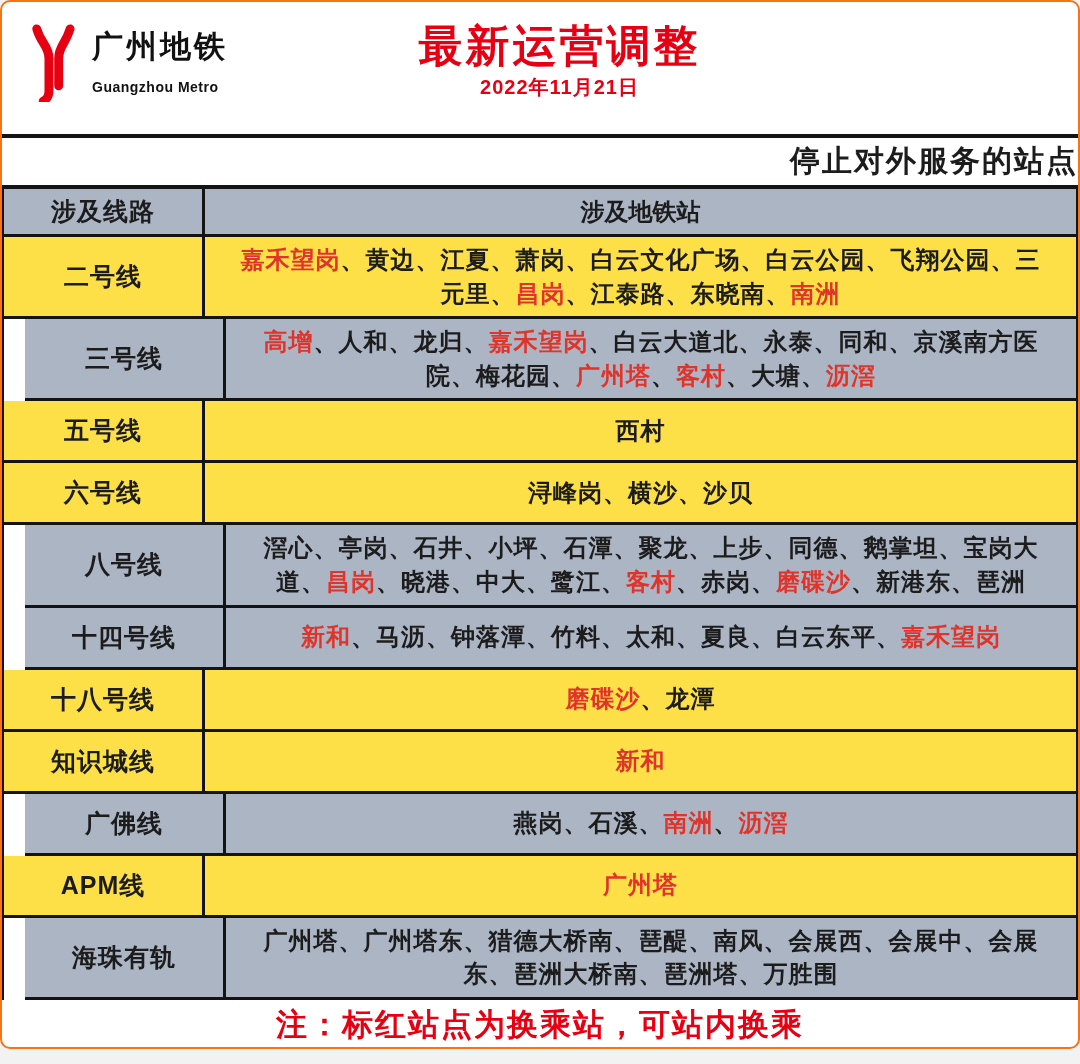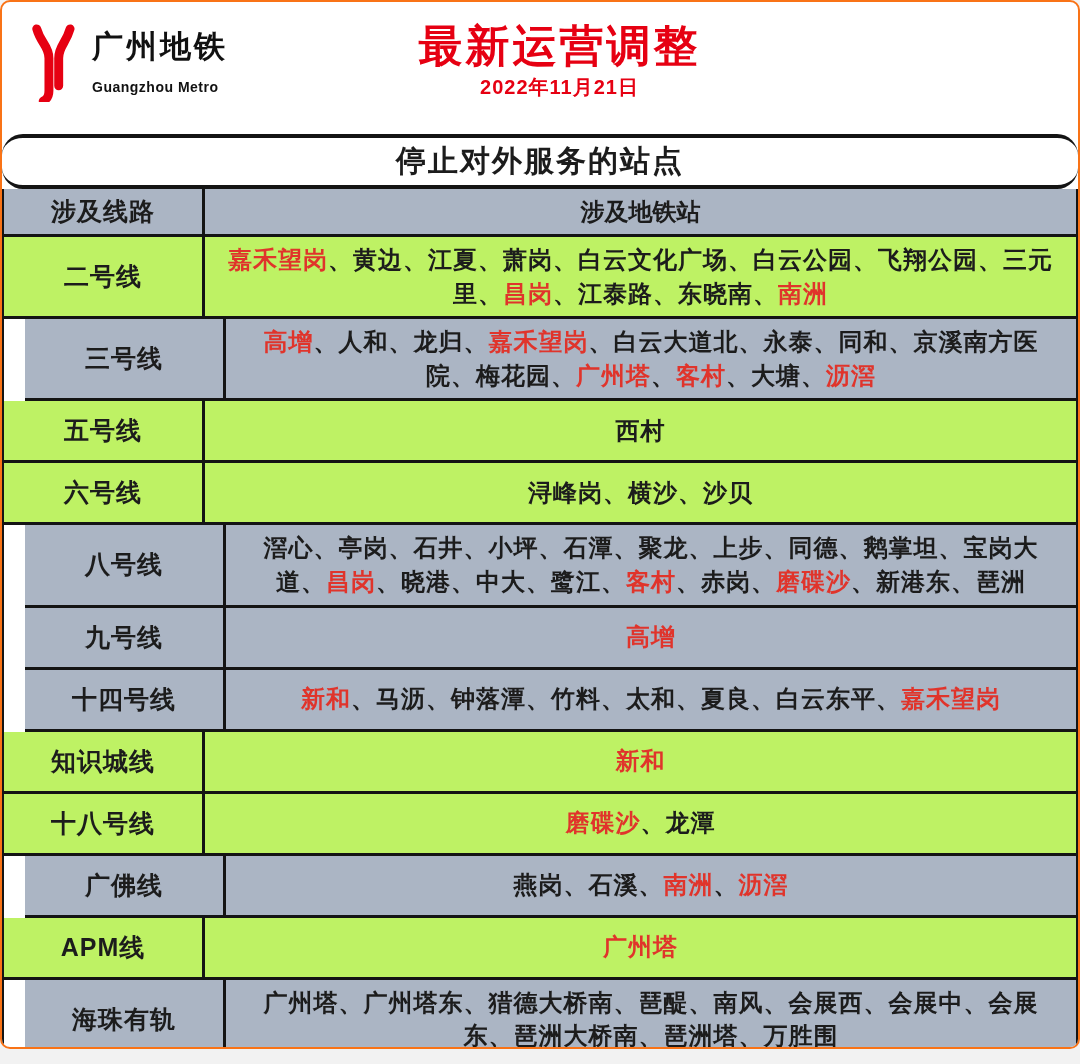--- a/index.html
+++ b/index.html
@@ -22,39 +22,39 @@
   .logo{position:absolute;left:24px;top:22px;display:flex;align-items:center;gap:12px;}
   .logo svg{display:block;}
   .logo-text-cn{font-size:31px;font-weight:700;color:#111;letter-spacing:3px;line-height:1.05;}
   .logo-text-en{font-size:14px;font-weight:700;color:#111;letter-spacing:.5px;margin-top:15px;}
   .title-block{text-align:center;padding-top:20px;padding-left:39px;}
   .main-title{color:var(--red);font-size:44px;font-weight:800;letter-spacing:3px;line-height:1.1;}
   .date-line{color:var(--red);font-size:20px;font-weight:700;margin-top:4px;letter-spacing:1px;}
   
   .banner{
     flex:0 0 auto;border-top:4px solid var(--border);border-bottom:4px solid var(--border);
-    height:55px;display:flex;align-items:center;justify-content:center;
-    font-size:30px;font-weight:700;color:var(--ink);letter-spacing:2px;border-radius:21px;
+    height:55px;display:flex;align-items:center;justify-content:flex-end;
+    font-size:30px;font-weight:700;color:var(--ink);letter-spacing:2px;
   }
   
   .mtable{flex:0 0 auto;border-left:2px solid var(--border);border-right:2px solid var(--border);}
-  .trow{display:flex;border-bottom:3px solid var(--border);min-height:62px;background:#bef264;}
+  .trow{display:flex;border-bottom:3px solid var(--border);min-height:62px;background:#fde047;}
   .trow.shaded{background:var(--shade);margin-left:21px;}
   .thead{min-height:48px;background:var(--shade);}
   .c1{
     flex:0 0 201px;display:flex;align-items:center;justify-content:center;
     border-right:3px solid var(--border);
     font-size:25px;font-weight:600;color:var(--ink);letter-spacing:1px;
     text-align:center;
   }
   .thead .c1,.thead .c2{font-weight:700;}
   .c2{
     flex:1;display:flex;align-items:center;justify-content:center;
     font-size:24px;font-weight:600;color:var(--ink);
-    padding:6px 20px;
+    padding:6px 32px;
   }
   .stations{text-align:center;line-height:1.4;letter-spacing:1px;}
   .station.transfer{color:var(--station-red);}
   .sep{color:var(--ink);}
   
   .note{
     flex:1;display:flex;align-items:center;justify-content:center;
     color:var(--red);font-size:31px;font-weight:800;letter-spacing:2px;min-height:50px;
   }
 </style>
@@ -116,41 +116,35 @@
             <span class="stations"><span class="station">浔峰岗</span><span class="sep">、</span><span class="station">横沙</span><span class="sep">、</span><span class="station">沙贝</span></span>
           </div>
         </div>
         <div class="trow shaded">
           <div class="c1">八号线</div>
           <div class="c2">
             <span class="stations"><span class="station">滘心</span><span class="sep">、</span><span class="station">亭岗</span><span class="sep">、</span><span class="station">石井</span><span class="sep">、</span><span class="station">小坪</span><span class="sep">、</span><span class="station">石潭</span><span class="sep">、</span><span class="station">聚龙</span><span class="sep">、</span><span class="station">上步</span><span class="sep">、</span><span class="station">同德</span><span class="sep">、</span><span class="station">鹅掌坦</span><span class="sep">、</span><span class="station">宝岗大道</span><span class="sep">、</span><span class="station transfer">昌岗</span><span class="sep">、</span><span class="station">晓港</span><span class="sep">、</span><span class="station">中大</span><span class="sep">、</span><span class="station">鹭江</span><span class="sep">、</span><span class="station transfer">客村</span><span class="sep">、</span><span class="station">赤岗</span><span class="sep">、</span><span class="station transfer">磨碟沙</span><span class="sep">、</span><span class="station">新港东</span><span class="sep">、</span><span class="station">琶洲</span></span>
           </div>
         </div>
         <div class="trow shaded">
-          <div class="c1">九号线</div>
-          <div class="c2">
-            <span class="stations"><span class="station transfer">高增</span></span>
-          </div>
-        </div>
-        <div class="trow shaded">
           <div class="c1">十四号线</div>
           <div class="c2">
             <span class="stations"><span class="station transfer">新和</span><span class="sep">、</span><span class="station">马沥</span><span class="sep">、</span><span class="station">钟落潭</span><span class="sep">、</span><span class="station">竹料</span><span class="sep">、</span><span class="station">太和</span><span class="sep">、</span><span class="station">夏良</span><span class="sep">、</span><span class="station">白云东平</span><span class="sep">、</span><span class="station transfer">嘉禾望岗</span></span>
           </div>
         </div>
         <div class="trow">
+          <div class="c1">十八号线</div>
+          <div class="c2">
+            <span class="stations"><span class="station transfer">磨碟沙</span><span class="sep">、</span><span class="station">龙潭</span></span>
+          </div>
+        </div>
+        <div class="trow">
           <div class="c1">知识城线</div>
           <div class="c2">
             <span class="stations"><span class="station transfer">新和</span></span>
-          </div>
-        </div>
-        <div class="trow">
-          <div class="c1">十八号线</div>
-          <div class="c2">
-            <span class="stations"><span class="station transfer">磨碟沙</span><span class="sep">、</span><span class="station">龙潭</span></span>
           </div>
         </div>
         <div class="trow shaded">
           <div class="c1">广佛线</div>
           <div class="c2">
             <span class="stations"><span class="station">燕岗</span><span class="sep">、</span><span class="station">石溪</span><span class="sep">、</span><span class="station transfer">南洲</span><span class="sep">、</span><span class="station transfer">沥滘</span></span>
           </div>
         </div>
         <div class="trow">
           <div class="c1">APM线</div>

